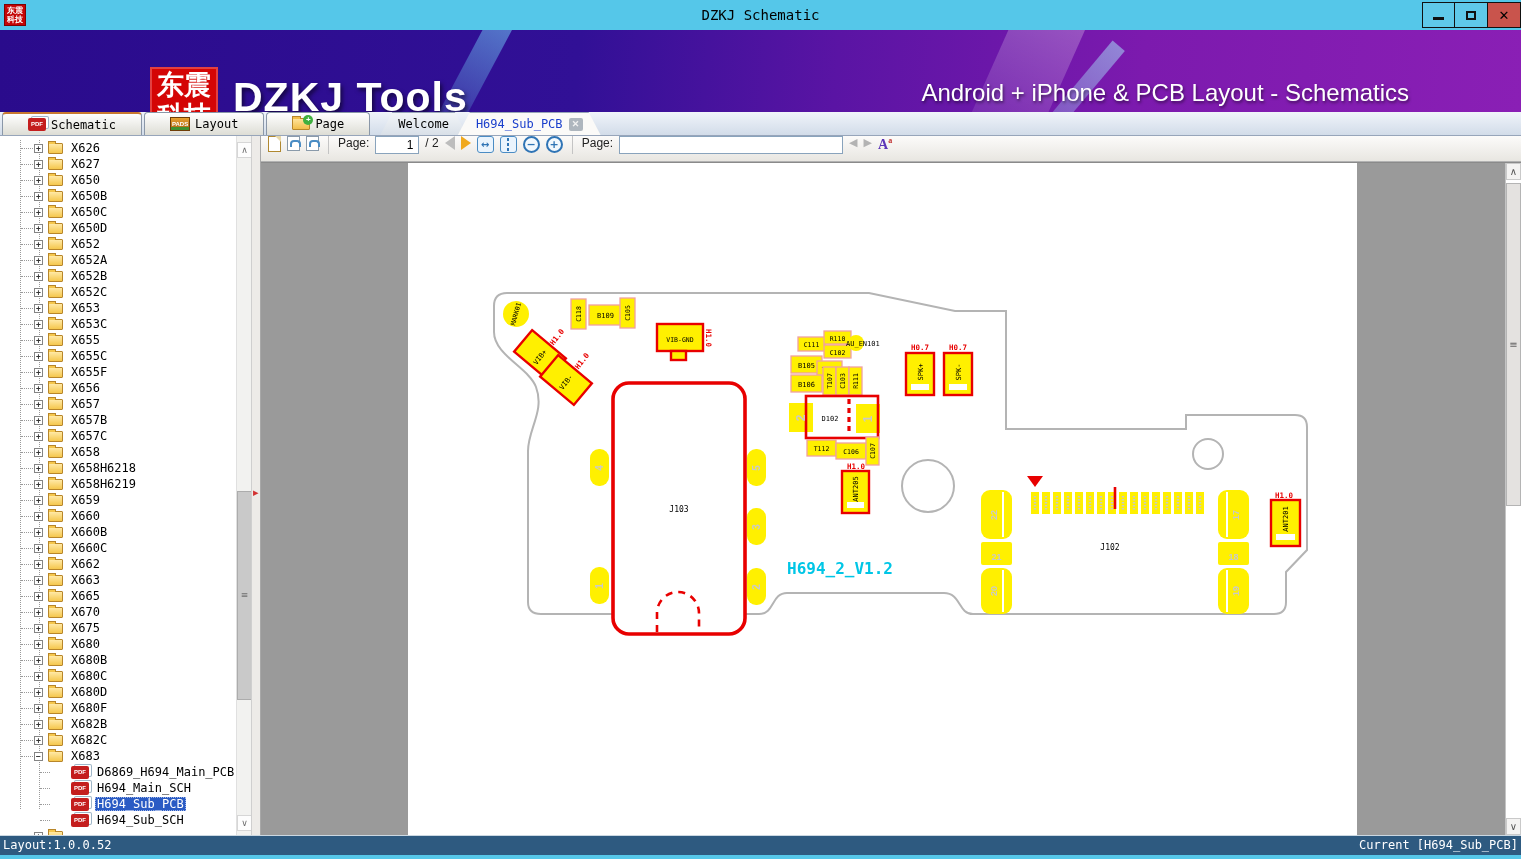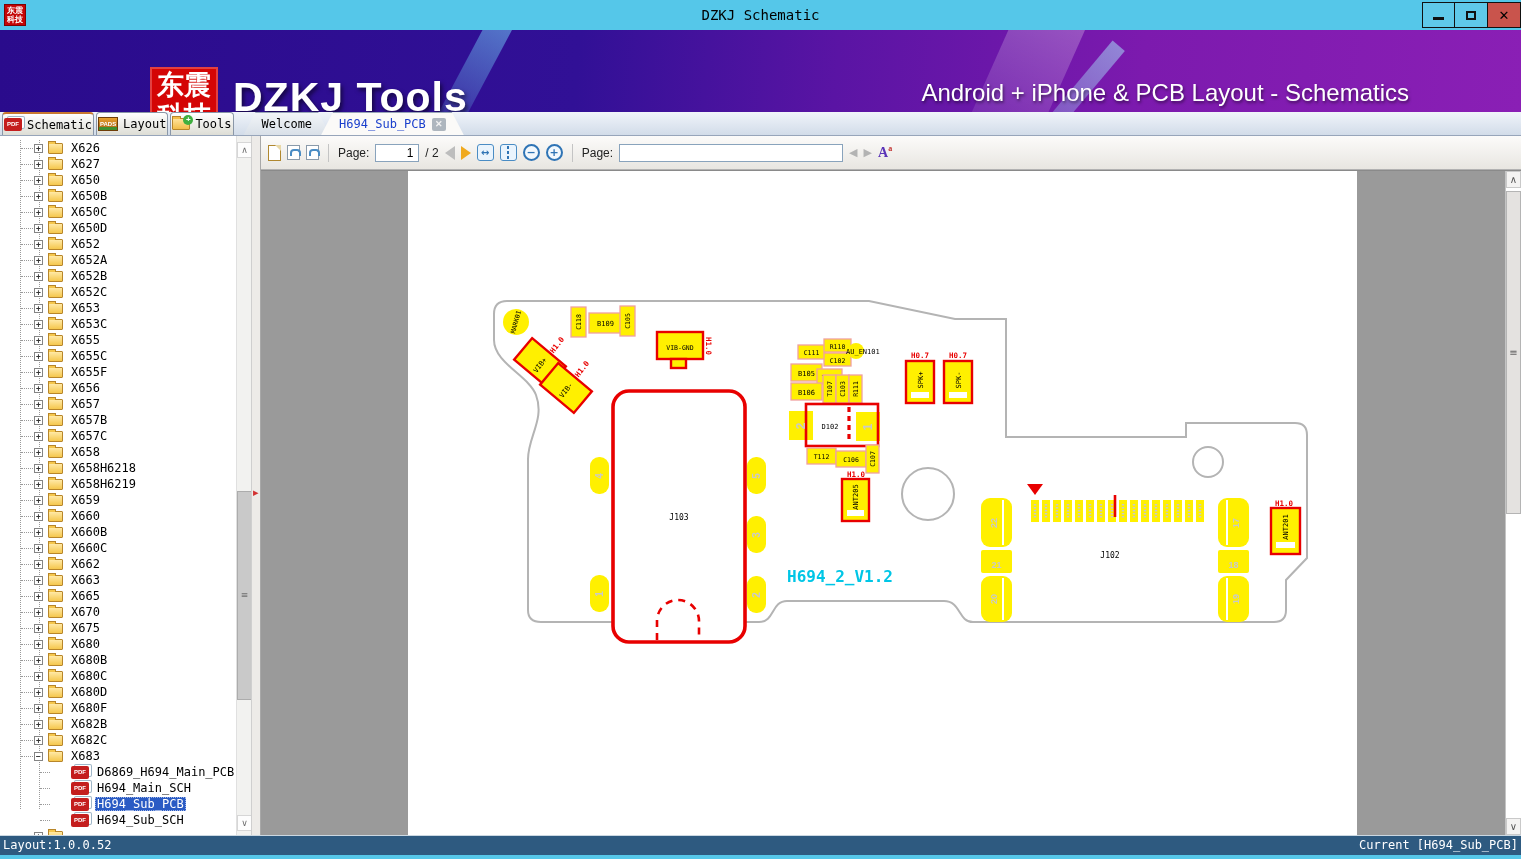--- a/index.html
+++ b/index.html
@@ -26,21 +26,21 @@
   .s3{left:1040px;top:-10px;width:16px;height:220px;background:linear-gradient(rgba(170,240,255,.5),rgba(170,240,255,0));transform:rotate(40deg)}
   .banner-logo{position:absolute;left:150px;top:37px;width:68px;height:67px;background:#D40505;border:2px solid #E34040;
                color:#fff;text-align:center;font:bold 27px/31px "DejaVu Sans Mono",monospace;z-index:2}
   .banner-app{position:absolute;left:233px;top:44px;color:#fff;font-weight:bold;font-size:41px;letter-spacing:1px;
               text-shadow:2px 3px 4px rgba(0,0,0,.55);z-index:2}
   .banner-tag{position:absolute;right:112px;top:49px;color:#fff;font-size:24px;text-shadow:1px 2px 3px rgba(0,0,0,.5);z-index:2}
 
   
   .tabbar{height:24px;background:linear-gradient(#F0F4FA,#D2DCE9);display:flex;align-items:flex-end;padding-left:2px;
           border-bottom:1px solid #97A5BA}
-  .tooltab{height:23px;display:flex;align-items:center;gap:5px;padding:0 1px;border:1px solid #8A97A8;border-bottom:none;
+  .tooltab{height:23px;display:flex;align-items:center;gap:5px;padding:0 25px;border:1px solid #8A97A8;border-bottom:none;
            border-radius:4px 4px 0 0;background:linear-gradient(#FFFFFF,#DDDDD5);font:12px "DejaVu Sans Mono",monospace;margin-right:2px}
   .tooltab.first{border-top:2px solid #C87830}
   .pdfic{width:18px;height:13px;background:#C41E1E;border-radius:2px;color:#fff;font:bold 6px/13px "Liberation Sans",sans-serif;
          text-align:center;flex:none;box-shadow:3px -2px 0 -1px #fff,3px -2px 0 0 #9FB6C8}
   .padsic{width:20px;height:14px;background:linear-gradient(#E8A030,#A55E12);border:1px solid #6E3E08;color:#fff;
           font:bold 6px/12px "Liberation Sans",sans-serif;text-align:center;flex:none;box-shadow:inset 0 -3px 0 #3F8F2F}
   .shareic{width:18px;height:12px;background:linear-gradient(#FFE39A,#F2BE4A);border:1px solid #B8862A;border-radius:1px;
            position:relative;flex:none}
   .shareic::before{content:"";position:absolute;left:-1px;top:-3px;width:7px;height:2px;background:#F2BE4A;border:1px solid #B8862A;border-bottom:none}
   .shareplus{position:absolute;right:-4px;top:-4px;width:10px;height:10px;background:#3FAF3F;border-radius:50%;color:#fff;
@@ -76,22 +76,22 @@
   .sb-scroll{position:absolute;left:236px;top:0;bottom:0;width:15px;background:#F2F2F0;border-left:1px solid #E0E0E0}
   .sb-btn{position:absolute;left:0;width:15px;height:16px;background:#FDFDFD;border:1px solid #D6D6D6;color:#6e6e6e;
           font:9px/14px "DejaVu Sans",sans-serif;text-align:center}
   .sb-thumb{position:absolute;left:0;width:15px;background:#C9C9C9;border:1px solid #ACACAC;color:#6e6e6e;
             font:9px/1 "DejaVu Sans",sans-serif;text-align:center}
   .splitter{position:absolute;right:0;top:0;bottom:0;width:9px;background:#EDEBE8;border-left:1px solid #CFCFCF}
   .split-arrow{position:absolute;top:352px;left:1px;color:#D23030;font:11px/10px "DejaVu Sans",sans-serif}
 
   
   .rightpane{flex:1;display:flex;flex-direction:column;min-width:0}
-  .toolbar{height:34px;background:linear-gradient(#FCFBFA,#E8E6E1);border-bottom:1px solid #B2B2B2;display:flex;
-           align-items:center;padding-left:7px;gap:6px;flex:none;font:12px "Liberation Sans",sans-serif;color:#222}
+  .toolbar{height:26px;background:linear-gradient(#FCFBFA,#E8E6E1);border-bottom:1px solid #B2B2B2;display:flex;
+           padding-left:7px;gap:6px;flex:none;font:12px "Liberation Sans",sans-serif;color:#222}
   .tsep{width:1px;height:18px;background:#C4C4C4;margin:0 3px}
   .ticon{display:flex;align-items:center;justify-content:center;flex:none}
   .pageinput{width:44px;height:18px;border:1px solid #89A3BC;font:12px "Liberation Sans",sans-serif;text-align:right;padding-right:5px}
   .findinput{width:224px;height:18px;border:1px solid #89A3BC;font:12px "Liberation Sans",sans-serif;padding:0 4px}
   .tri{width:0;height:0;border:7px solid transparent}
   .tri.left{border-right:10px solid #BDBDBD;border-left:none}
   .tri.right{border-left:10px solid #F0A91E;border-right:none}
   .bluebox{width:17px;height:17px;border:1px solid #4A8CC4;border-radius:3px;background:#EAF4FD;color:#2F74B5;
            font:bold 10px/15px "DejaVu Sans",sans-serif;text-align:center}
   .dashin{width:9px;height:9px;border:1px dashed #2F74B5;margin:3px auto}
@@ -169,21 +169,21 @@
     <span>Schematic</span>
   </div>
   <div class="tooltab">
     <span class="padsic">PADS</span>
     <span>Layout</span>
   </div>
   <div class="tooltab">
     <span class="shareic">
         <span class="shareplus">+</span>
       </span>
-    <span>Tools</span>
+    <span>Page</span>
   </div>
   <div class="doctabs">
     <div class="doctab">
         <span>Welcome</span>
       </div>
     <div class="doctab active">
       <span>H694_Sub_PCB</span>
       <span class="tabclose">✕</span>
     </div>
   </div>

